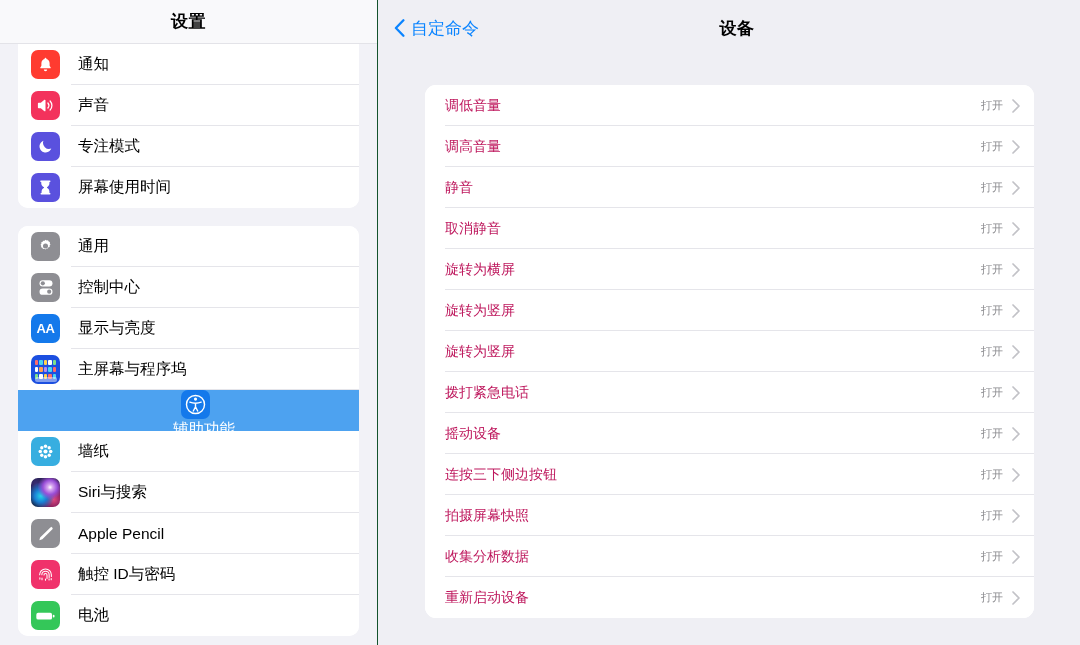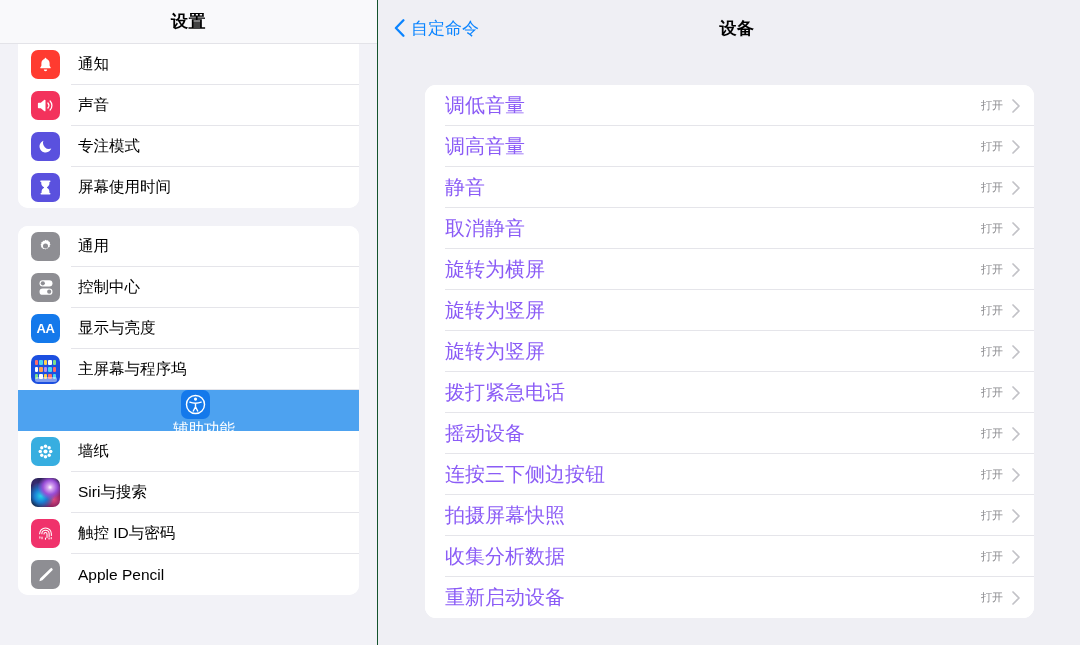--- a/index.html
+++ b/index.html
@@ -153,21 +153,21 @@
     padding: 0 14px 0 20px;
     position: relative;
     background: #FFFFFF;
   }
   .cmd-row .sep {
     position: absolute; left: 20px; right: 0; bottom: 0;
     height: 1px; background: #E5E5EA;
   }
   .cmd-row:last-child .sep { display: none; }
   .cmd-label {
-    font-size: 20px; color: #8b5cf6;
+    font-size: 14px; color: #be185d;
     flex: 1;
     white-space: nowrap;
   }
   .cmd-value {
     font-size: 11px; color: #8A8A8E;
     margin-right: 9px;
     white-space: nowrap;
   }
   .cmd-chev { width: 8px; height: 14px; display: block; flex: 0 0 8px; }
 </style>
@@ -318,45 +318,55 @@
         <div class="sep"></div>
       </div>
 
       <div class="side-row">
         <div class="tile siri-orb"></div>
         <div class="side-label">Siri与搜索</div>
         <div class="sep"></div>
       </div>
 
       <div class="side-row">
+        <div class="tile" style="background:#8E8E93">
+          <svg width="21" height="21" viewBox="0 0 24 24">
+            <path fill="#fff" d="M18.6 4.2 19.9 5.5c.5.5.5 1.2 0 1.7L8.4 18.7l-3.3 1 1-3.3L17.6 5c.3-.3 .7-.4 1-.8z"></path>
+            <path fill="#fff" d="M6.1 16.4l1.6 1.6-2.6.9z"></path>
+          </svg>
+        </div>
+        <div class="side-label">Apple Pencil</div>
+        <div class="sep"></div>
+      </div>
+
+      <div class="side-row">
         <div class="tile" style="background:#F0326B">
           <svg width="19" height="19" viewBox="0 0 24 24">
             <g fill="none" stroke="#fff" stroke-width="1.35" stroke-linecap="round">
               <path d="M4.6 12.4a7.4 7.4 0 0 1 14.8 0v2.1"></path>
               <path d="M7.4 12.4a4.6 4.6 0 0 1 9.2 0v3.3"></path>
               <path d="M10.1 12.6a1.9 1.9 0 0 1 3.8 0v4.6"></path>
               <path d="M4.9 16.2v1.6M19.2 17.1v1.4M7.6 16.6v1.9M16.5 17.4v1.5M12 17.8v1.4"></path>
             </g>
           </svg>
         </div>
         <div class="side-label">触控 ID与密码</div>
         <div class="sep"></div>
       </div>
 
       <div class="side-row">
-        <div class="tile" style="background:#8E8E93">
-          <svg width="21" height="21" viewBox="0 0 24 24">
-            <path fill="#fff" d="M18.6 4.2 19.9 5.5c.5.5.5 1.2 0 1.7L8.4 18.7l-3.3 1 1-3.3L17.6 5c.3-.3 .7-.4 1-.8z"></path>
-            <path fill="#fff" d="M6.1 16.4l1.6 1.6-2.6.9z"></path>
-          </svg>
-        </div>
-        <div class="side-label">Apple Pencil</div>
-        <div class="sep"></div>
-      </div>
-
+        <div class="tile" style="background:#34C759">
+          <svg width="21" height="14" viewBox="0 0 24 14">
+            <rect x="1.5" y="3.4" width="18" height="7.6" rx="2.1" fill="#fff"></rect>
+            <rect x="20.4" y="5.7" width="1.9" height="3" rx=".9" fill="#fff"></rect>
+          </svg>
+        </div>
+        <div class="side-label">电池</div>
+
+      </div>
 
     </div>
   </div>
 </div>
 
 <div id="detail">
 
   <div id="detail-header">
     <div id="back-btn">
       <svg class="chev" viewBox="0 0 11 18">

